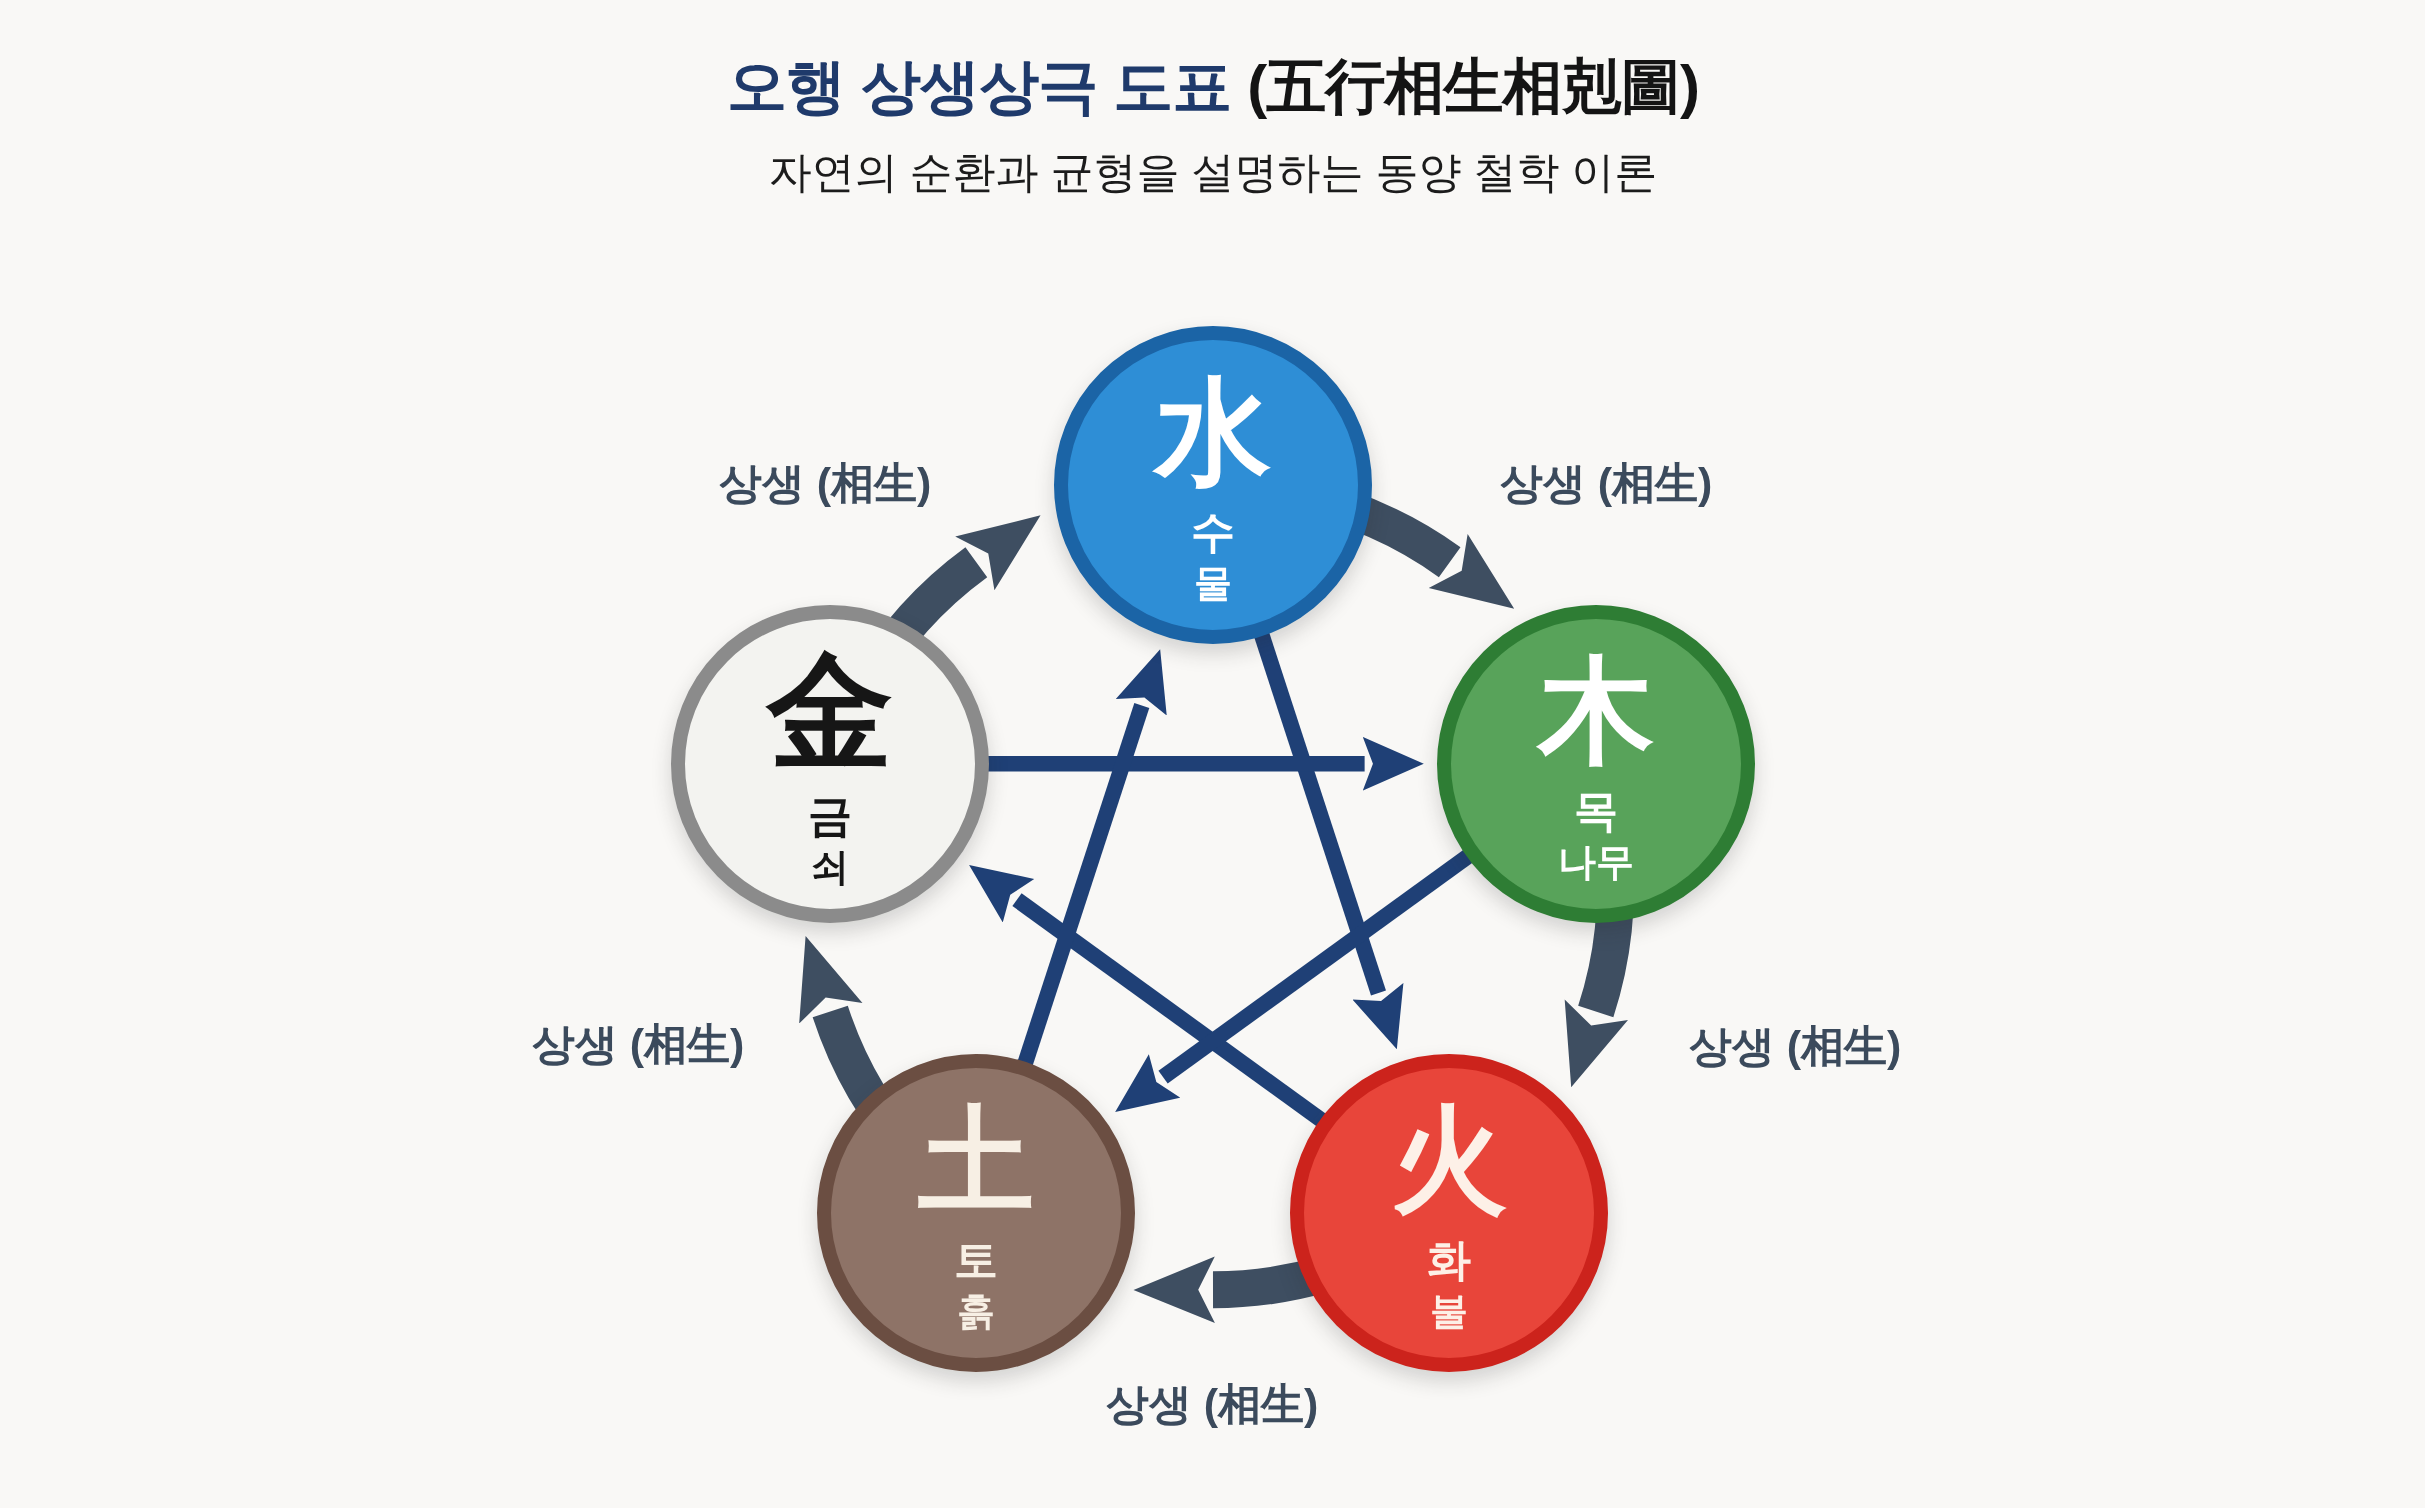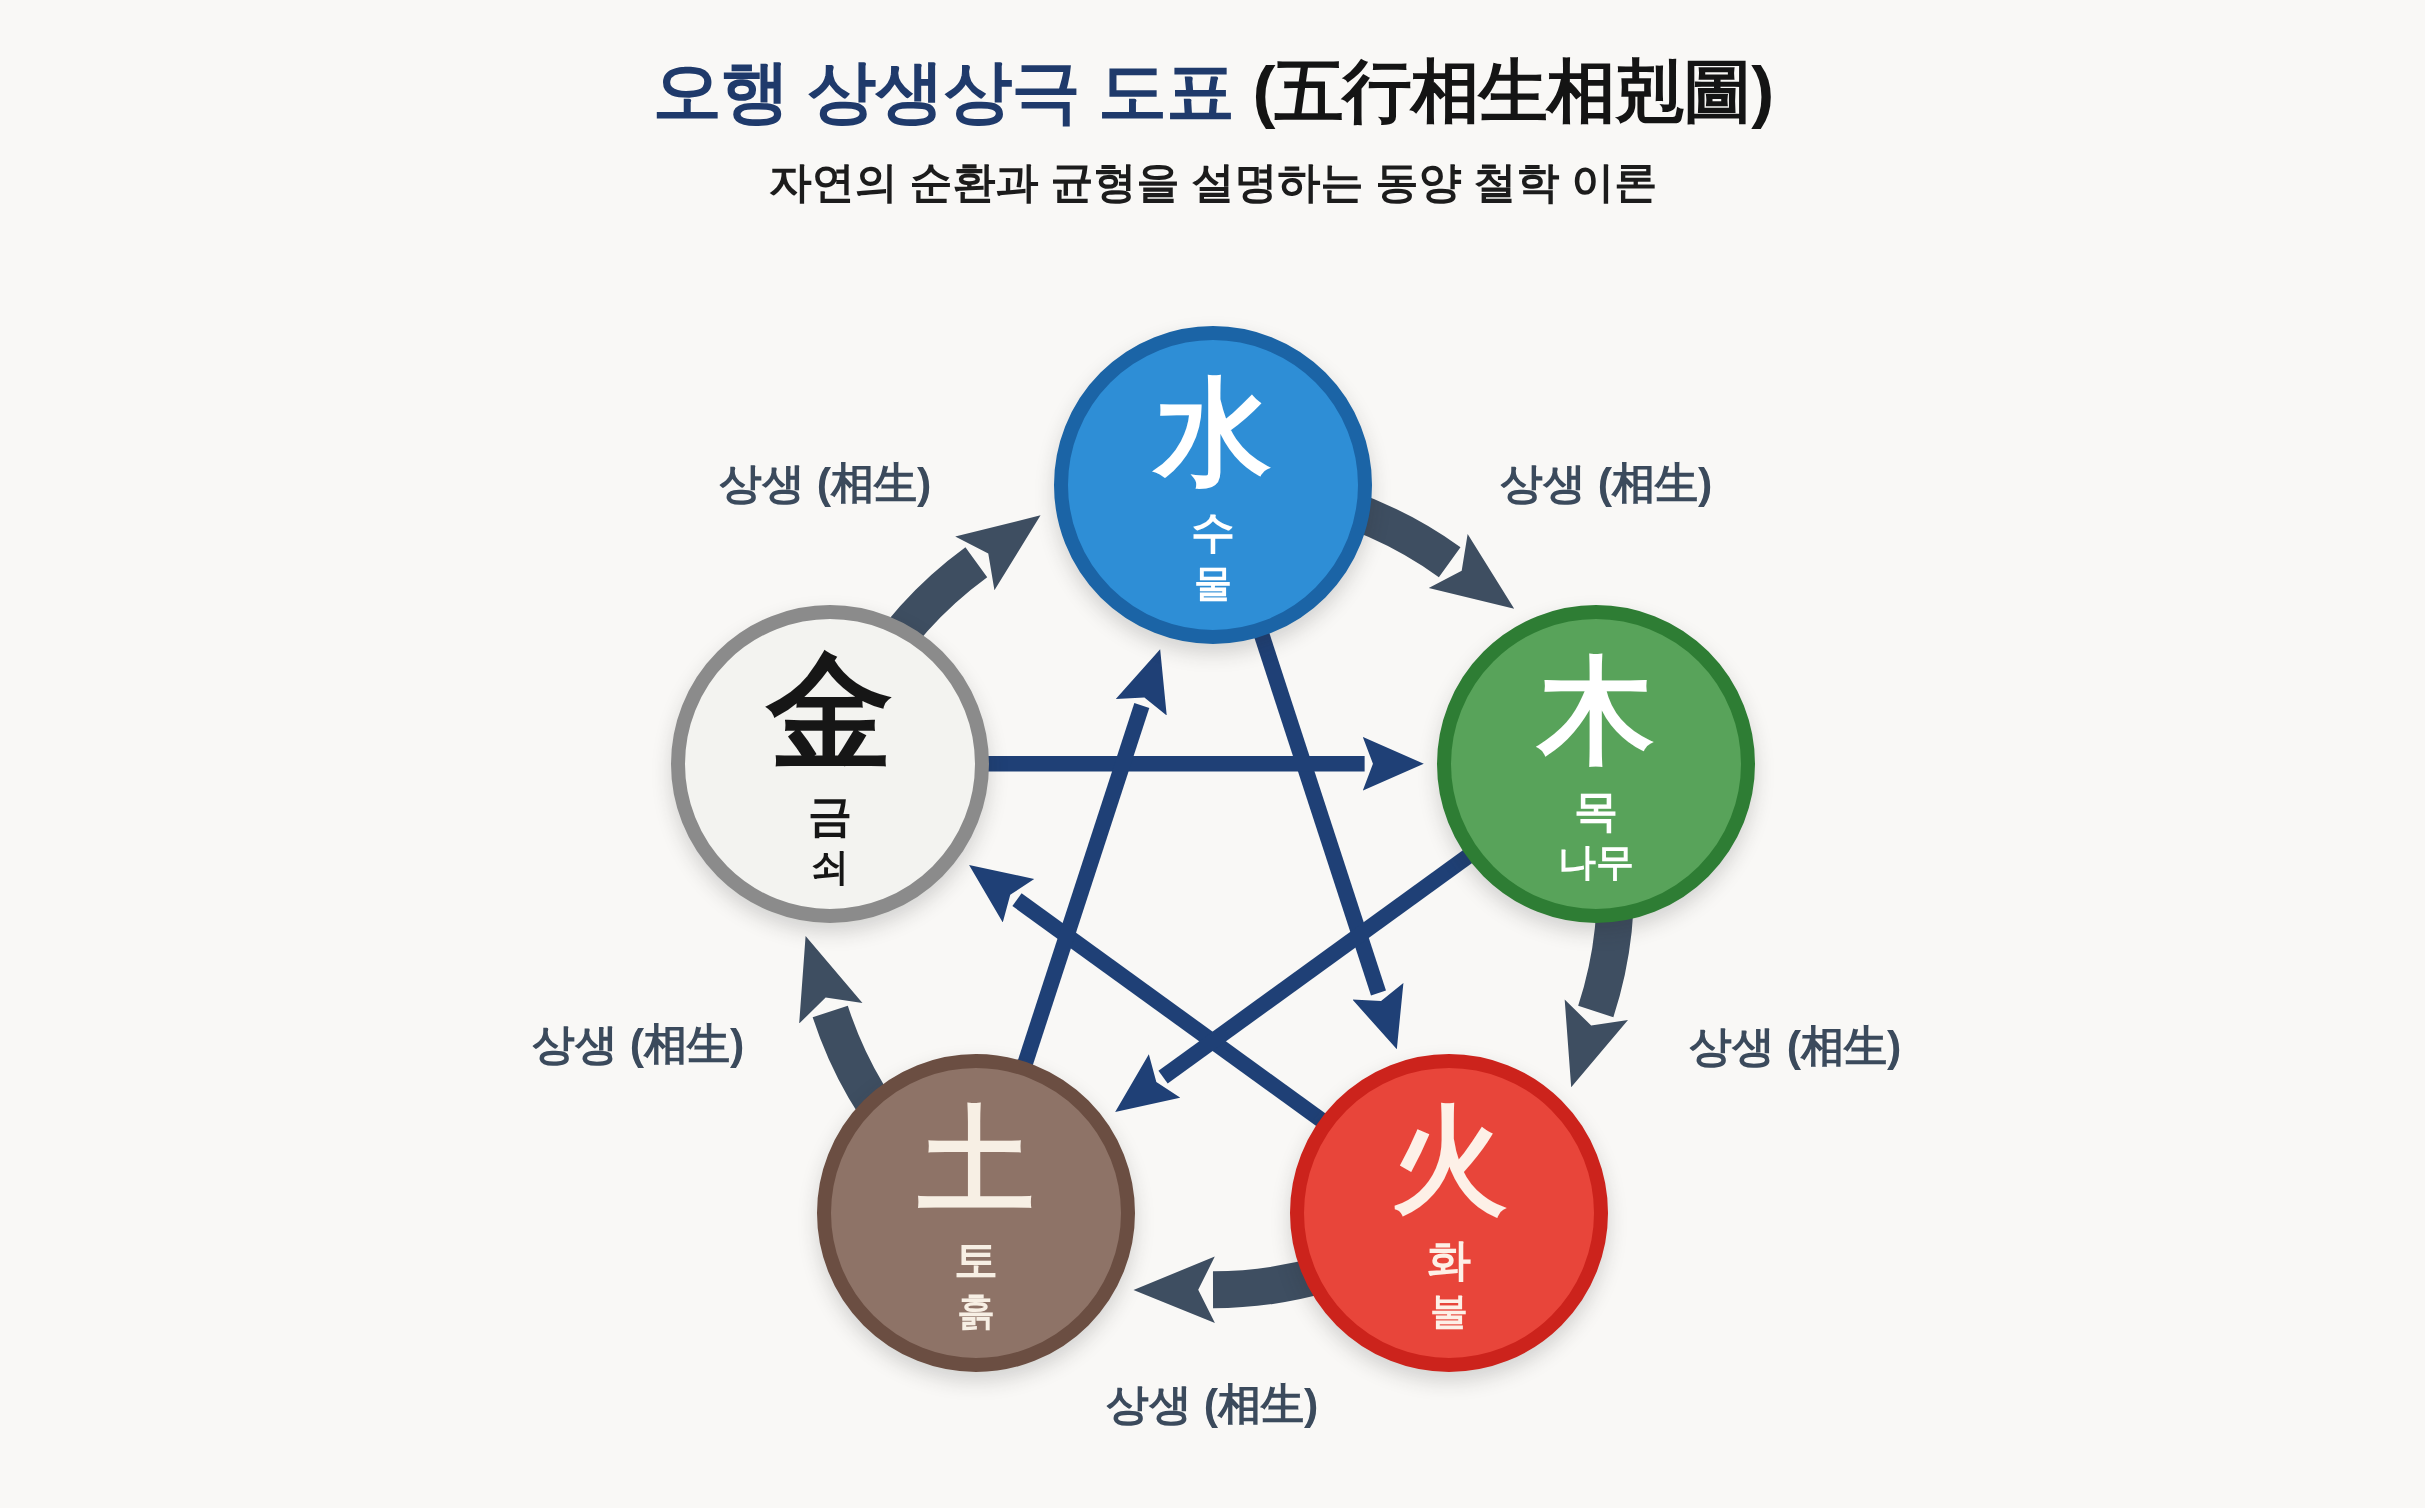--- a/index.html
+++ b/index.html
@@ -14,32 +14,32 @@
   }
 
   
   .header {
     position: absolute;
     left: 0; top: 54px;
     width: 100%;
     text-align: center;
   }
   .title {
-    font-size: 69px;
+    font-size: 60px;
     font-weight: 800;
     letter-spacing: -0.9px;
     color: #1f3a6b;
     line-height: 1.1;
     white-space: nowrap;
   }
   .title .hanja { color: #141414; }
   .subtitle {
     margin-top: 24px;
     font-size: 43px;
-    font-weight: 700;
+    font-weight: 400;
     color: #1c1c1c;
   }
 
   
   svg.arrows {
     position: absolute;
     left: 0; top: 0;
     width: 2426px; height: 1509px;
   }
   .gen-arc { stroke: #3e4e61; stroke-width: 40px; fill: none; }

